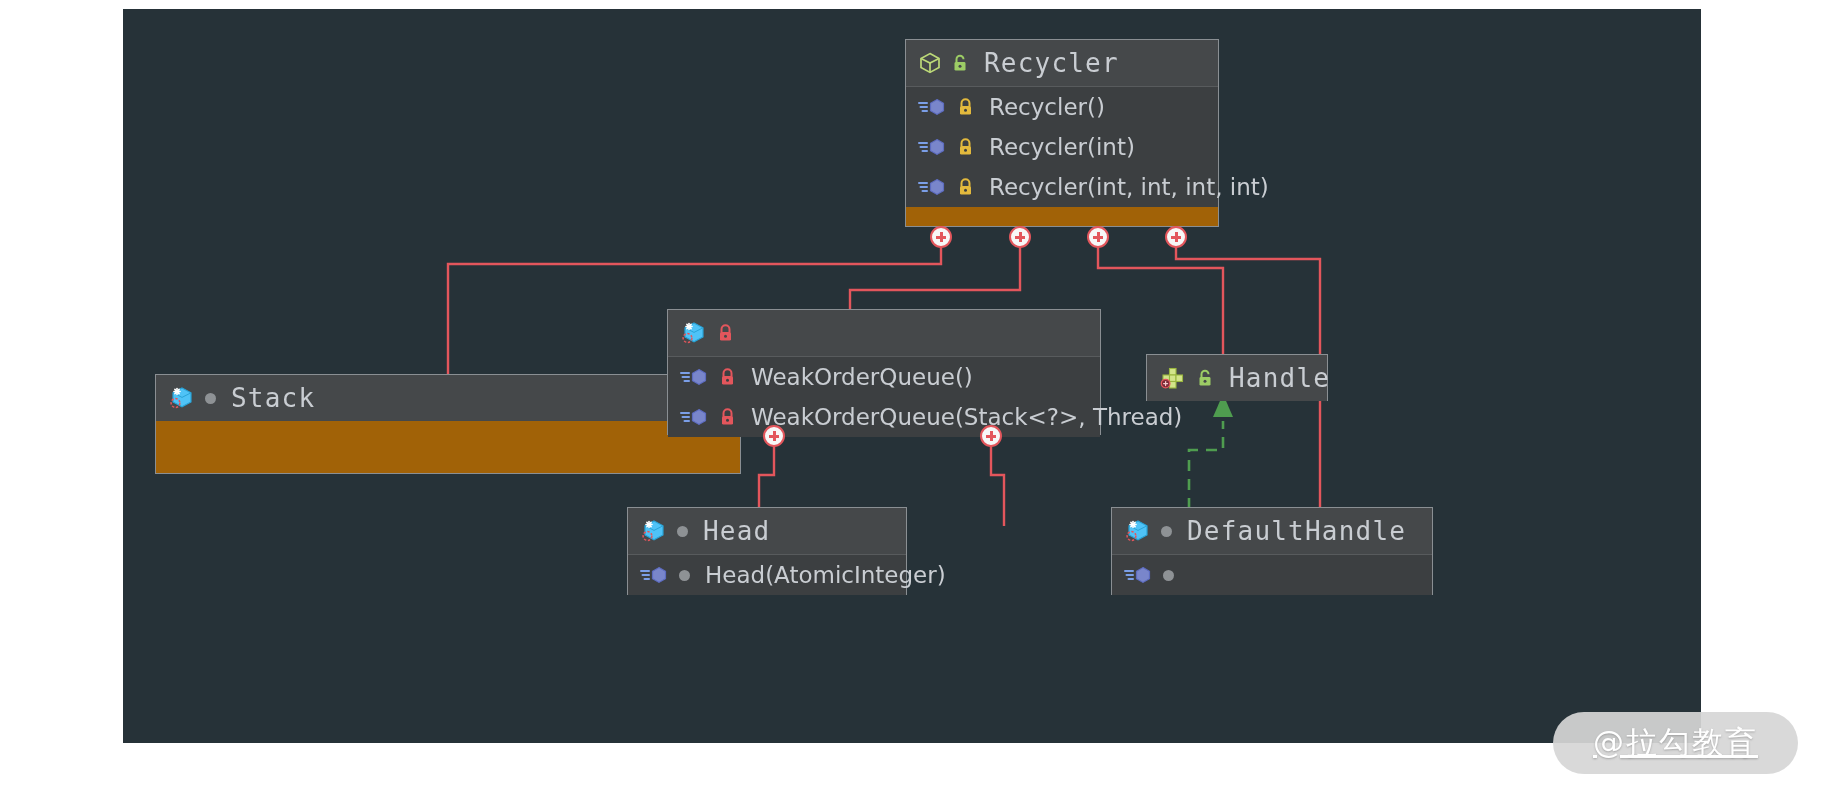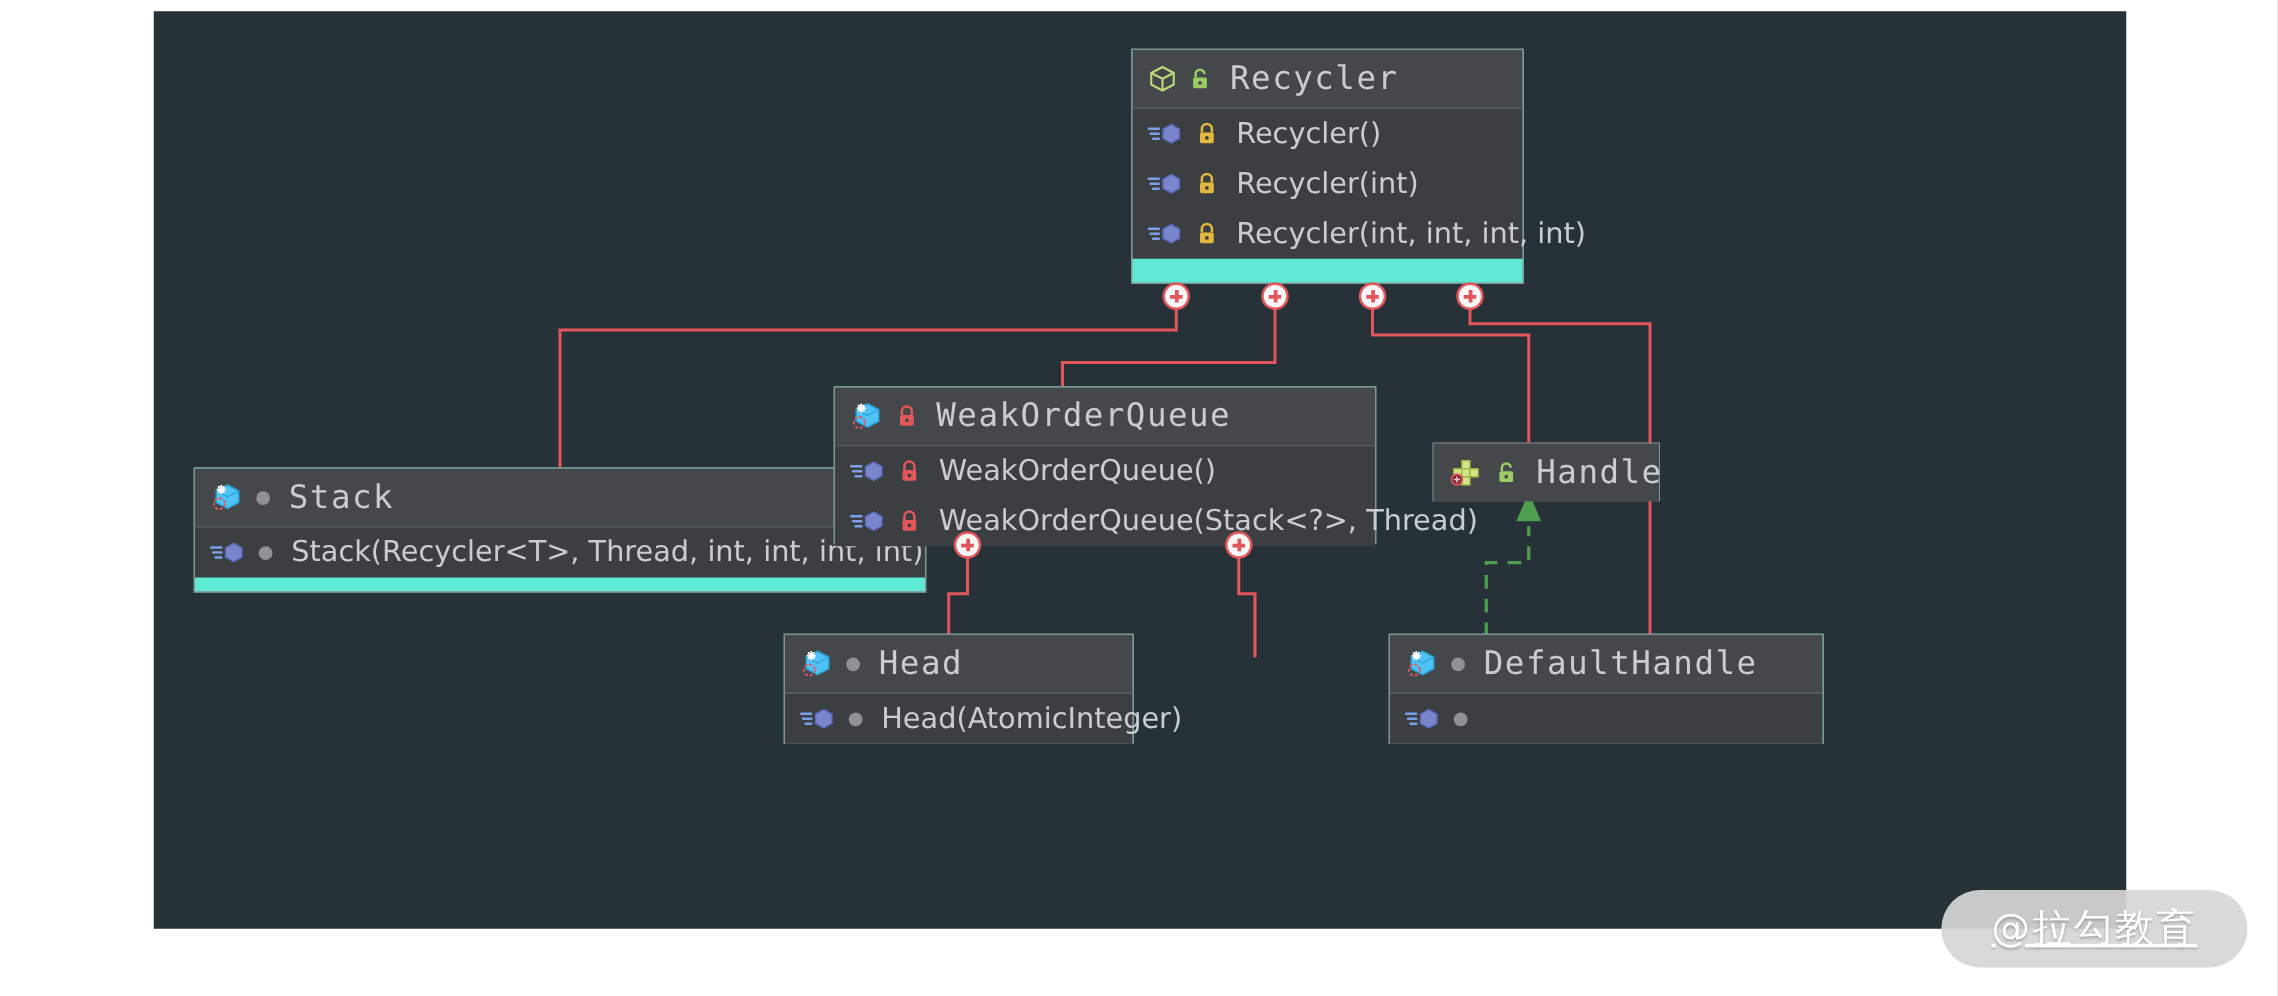--- a/index.html
+++ b/index.html
@@ -11,21 +11,21 @@
     position:absolute;left:123px;top:9px;width:1578px;height:734px;
     background:#263238;overflow:hidden;
   }
 
   
   #wires{position:absolute;left:0;top:0;width:1578px;height:734px;}
 
   
   .uml{
     position:absolute;
-    background:#5eead4;
+    background:#a16207;
     border:1px solid #8a8f93;
     box-sizing:border-box;
     z-index:5;
   }
   .uml .hdr{
     display:flex;align-items:center;
     padding:0 14px 0 12px;
     height:46px;
     background:#45484a;
     box-sizing:border-box;
@@ -229,38 +229,20 @@
                 <line x1="11.1" y1="5.4" x2="6.9" y2="9.6"></line>
             </g>
             <circle cx="7.5" cy="19" r="4.4" fill="none" stroke="#e3565c" stroke-width="1.5" stroke-dasharray="2.4,1.6"></circle>
           </svg>
         </span>
         <span class="gap8"></span>
         <span class="dot"></span>
         <span class="gap14"></span>
         <span class="cname">Stack</span>
       </div>
-      <div class="members">
-        <div class="row">
-          <span class="ico">
-            <svg width="30" height="22" viewBox="0 0 30 22">
-              <g stroke="#7b9fe8" stroke-width="2" stroke-linecap="round">
-                <line x1="1" y1="7" x2="9" y2="7"></line>
-                  <line x1="2.5" y1="11" x2="9" y2="11"></line>
-                  <line x1="4.5" y1="15" x2="9" y2="15"></line>
-              </g>
-              <polygon points="19,3.6 25.5,7.3 25.5,14.7 19,18.4 12.5,14.7 12.5,7.3" fill="#7986cb" stroke="#5c6bc0" stroke-width="1.2"></polygon>
-            </svg>
-          </span>
-          <span class="gap8"></span>
-          <span class="dot"></span>
-          <span class="gap14"></span>
-          <span class="mname">Stack(Recycler&lt;T&gt;, Thread, int, int, int, int)</span>
-        </div>
-      </div>
     </div>
 
     <div class="uml" id="box-woq" style="left:544px;top:300px;width:434px;height:126px;">
       <div class="hdr">
         <span class="ico">
           <svg width="28" height="28" viewBox="0 0 28 28">
             <polygon points="14,4 23,8.8 23,18 14,22.8 5,18 5,8.8" fill="#4fc3f7" stroke="#29a3d6" stroke-width="1.2"></polygon>
             <polyline points="5,8.8 14,13.4 23,8.8" fill="none" stroke="#29a3d6" stroke-width="1"></polyline>
             <g stroke="#ffffff" stroke-width="1.6" stroke-linecap="round">
               <line x1="9" y1="4.5" x2="9" y2="10.5"></line>
@@ -273,21 +255,20 @@
         </span>
         <span class="gap8"></span>
         <span class="ico">
           <svg width="17" height="20" viewBox="0 0 17 20">
             <path d="M4.5 9 V6.2 A4 4 0 0 1 12.5 6.2 V9" fill="none" stroke="#e3565c" stroke-width="2"></path>
             <rect x="3" y="9" width="11" height="8.6" rx="1.4" fill="#e3565c"></rect>
             <circle cx="8.5" cy="13.3" r="1.5" fill="#45484a"></circle>
           </svg>
         </span>
         <span class="gap14"></span>
-        <span class="cname">WeakOrderQueue</span>
       </div>
       <div class="members">
         <div class="row">
           <span class="ico">
             <svg width="30" height="22" viewBox="0 0 30 22">
               <g stroke="#7b9fe8" stroke-width="2" stroke-linecap="round">
                 <line x1="1" y1="7" x2="9" y2="7"></line>
                   <line x1="2.5" y1="11" x2="9" y2="11"></line>
                   <line x1="4.5" y1="15" x2="9" y2="15"></line>
               </g>
@@ -395,21 +376,21 @@
           </span>
           <span class="gap8"></span>
           <span class="dot"></span>
           <span class="gap14"></span>
           <span class="mname">Head(AtomicInteger)</span>
         </div>
       </div>
     </div>
 
 
-    <div class="uml" id="box-defaulthandle" style="left:988px;top:498px;width:348px;height:88px;">
+    <div class="uml" id="box-defaulthandle" style="left:988px;top:498px;width:322px;height:88px;">
       <div class="hdr">
         <span class="ico">
           <svg width="28" height="28" viewBox="0 0 28 28">
             <polygon points="14,4 23,8.8 23,18 14,22.8 5,18 5,8.8" fill="#4fc3f7" stroke="#29a3d6" stroke-width="1.2"></polygon>
             <polyline points="5,8.8 14,13.4 23,8.8" fill="none" stroke="#29a3d6" stroke-width="1"></polyline>
             <g stroke="#ffffff" stroke-width="1.6" stroke-linecap="round">
               <line x1="9" y1="4.5" x2="9" y2="10.5"></line>
                 <line x1="6" y1="7.5" x2="12" y2="7.5"></line>
               <line x1="6.9" y1="5.4" x2="11.1" y2="9.6"></line>
                 <line x1="11.1" y1="5.4" x2="6.9" y2="9.6"></line>

